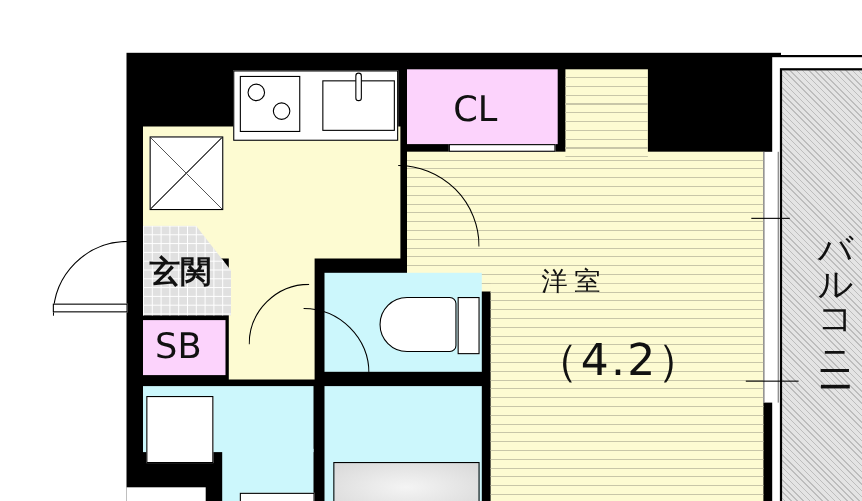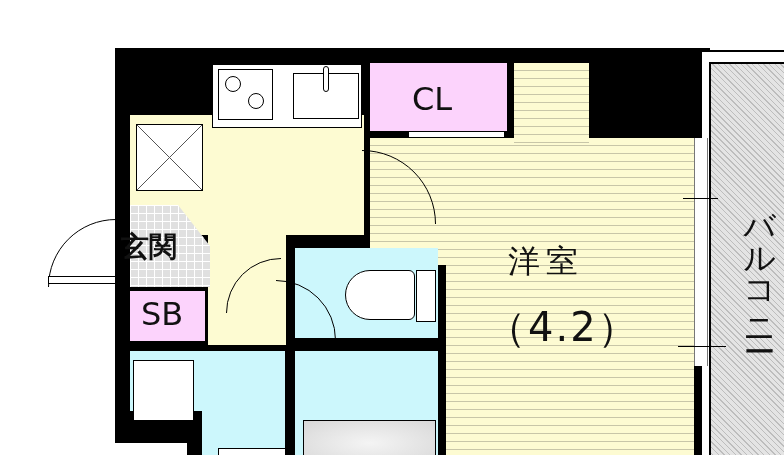--- a/index.html
+++ b/index.html
@@ -22,21 +22,21 @@
 <div class="a wall" style="left:67px;top:0;width:595px;height:455px"></div>
 <div class="a white" style="left:67px;top:395px;width:72px;height:60px"></div>
 
 <div class="a white" style="left:652px;top:2px;width:132px;height:450px;border:2px solid #000"></div>
 <div class="a balc" style="left:661px;top:14px;width:107px;height:426px;border:2px solid #000"></div>
 <div class="a lbl" style="left:697px;top:142px;width:34px;font-size:32px;line-height:38px;writing-mode:vertical-rl;text-orientation:upright">バルコニー</div>
 
 <div class="a floor" style="left:322px;top:90px;width:324px;height:127px"></div>
 <div class="a floor" style="left:466px;top:15px;width:75px;height:80px"></div>
 <div class="a floor" style="left:398px;top:210px;width:248px;height:208px"></div>
-<div class="a lbl" style="left:460px;top:192px;font-size:32px;letter-spacing:6px">洋室</div>
+<div class="a lbl" style="left:444px;top:192px;font-size:24px;letter-spacing:6px">洋室</div>
 <div class="a lbl" style="left:438px;top:252px;font-size:40px;letter-spacing:2px">（4.2）</div>
 
 <div class="a white" style="left:646px;top:90px;width:14px;height:228px;border-left:1px solid #777;border-right:1px solid #777"></div>
 <div class="a" style="left:635px;top:150px;width:35px;height:1px;background:#000"></div>
 <div class="a" style="left:630px;top:298px;width:48px;height:1px;background:#000"></div>
 
 <div class="a pink" style="left:322px;top:15px;width:137px;height:68px"></div>
 <div class="a lbl" style="left:364px;top:32px;font-size:32px">CL</div>
 <div class="a white line" style="left:360px;top:83px;width:97px;height:7px"></div>
 
@@ -44,21 +44,21 @@
 <div class="a yellow" style="left:160px;top:185px;width:78px;height:112px"></div>
 <div class="a white line" style="left:164px;top:16px;width:150px;height:64px"></div>
 <div class="a line" style="left:170px;top:21px;width:55px;height:51px;background:#fff"></div>
 <div class="a" style="left:177px;top:28px;width:16px;height:16px;border:1px solid #000;border-radius:50%"></div>
 <div class="a" style="left:200px;top:45px;width:16px;height:16px;border:1px solid #000;border-radius:50%"></div>
 <div class="a line" style="left:245px;top:25px;width:66px;height:46px;background:#fff"></div>
 <div class="a" style="left:275px;top:18px;width:6px;height:26px;border:1px solid #000;border-radius:3px;background:#fff"></div>
 <div class="a white" style="left:88px;top:76px;width:67px;height:67px;border:1px solid #000;background:linear-gradient(45deg,transparent 49.5%,#555 49.5%,#555 50.5%,transparent 50.5%),linear-gradient(-45deg,transparent 49.5%,#555 49.5%,#555 50.5%,transparent 50.5%),#fff"></div>
 
 <div class="a tile" style="left:82px;top:157px;width:80px;height:82px;clip-path:polygon(0 0,60% 0,100% 50%,100% 100%,0 100%)"></div>
-<div class="a lbl" style="left:73px;top:180px;font-size:28px;font-weight:bold">玄関</div>
+<div class="a lbl" style="left:88px;top:180px;font-size:28px;font-weight:bold">玄関</div>
 <div class="a" style="left:0;top:171px;width:136px;height:136px;border:1px solid #000;border-radius:50%;clip-path:inset(0 68px 68px 0)"></div>
 <div class="a white" style="left:0;top:228px;width:68px;height:8px;border:1px solid #000"></div>
 
 <div class="a pink" style="left:82px;top:243px;width:75px;height:50px"></div>
 <div class="a lbl" style="left:93px;top:247px;font-size:32px">SB</div>
 
 <div class="a cyan" style="left:247px;top:200px;width:143px;height:90px"></div>
 <div class="a white" style="left:297px;top:222px;width:70px;height:50px;border:1px solid #000;border-radius:25px 6px 6px 25px"></div>
 <div class="a white" style="left:368px;top:222px;width:20px;height:52px;border:1px solid #000"></div>
 

